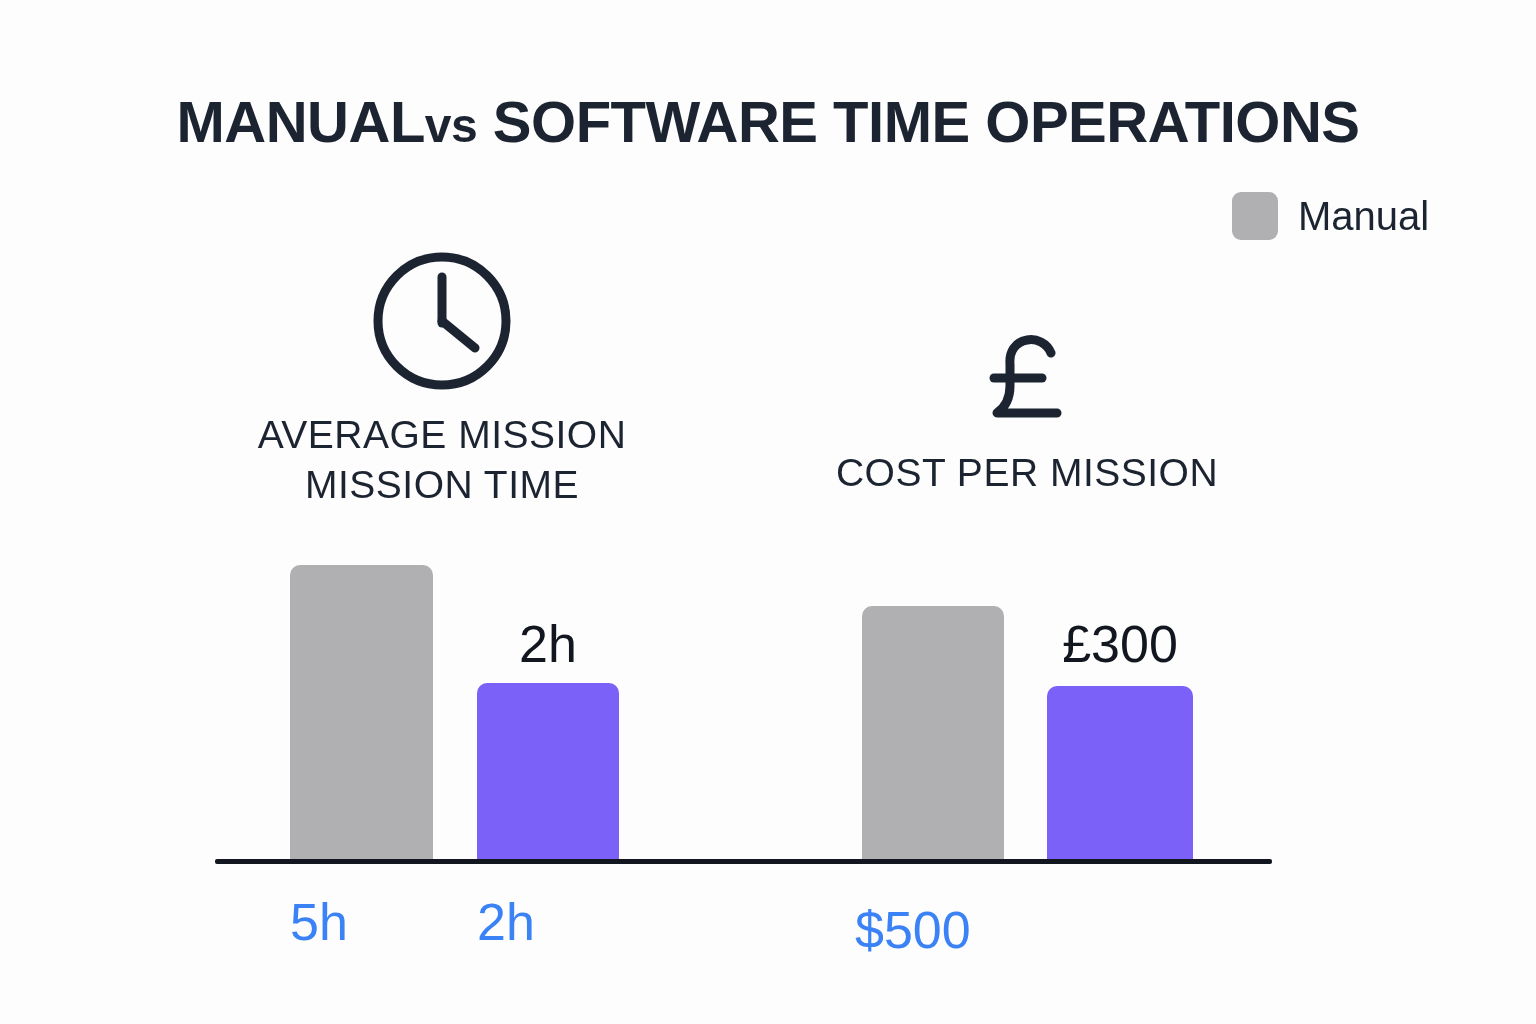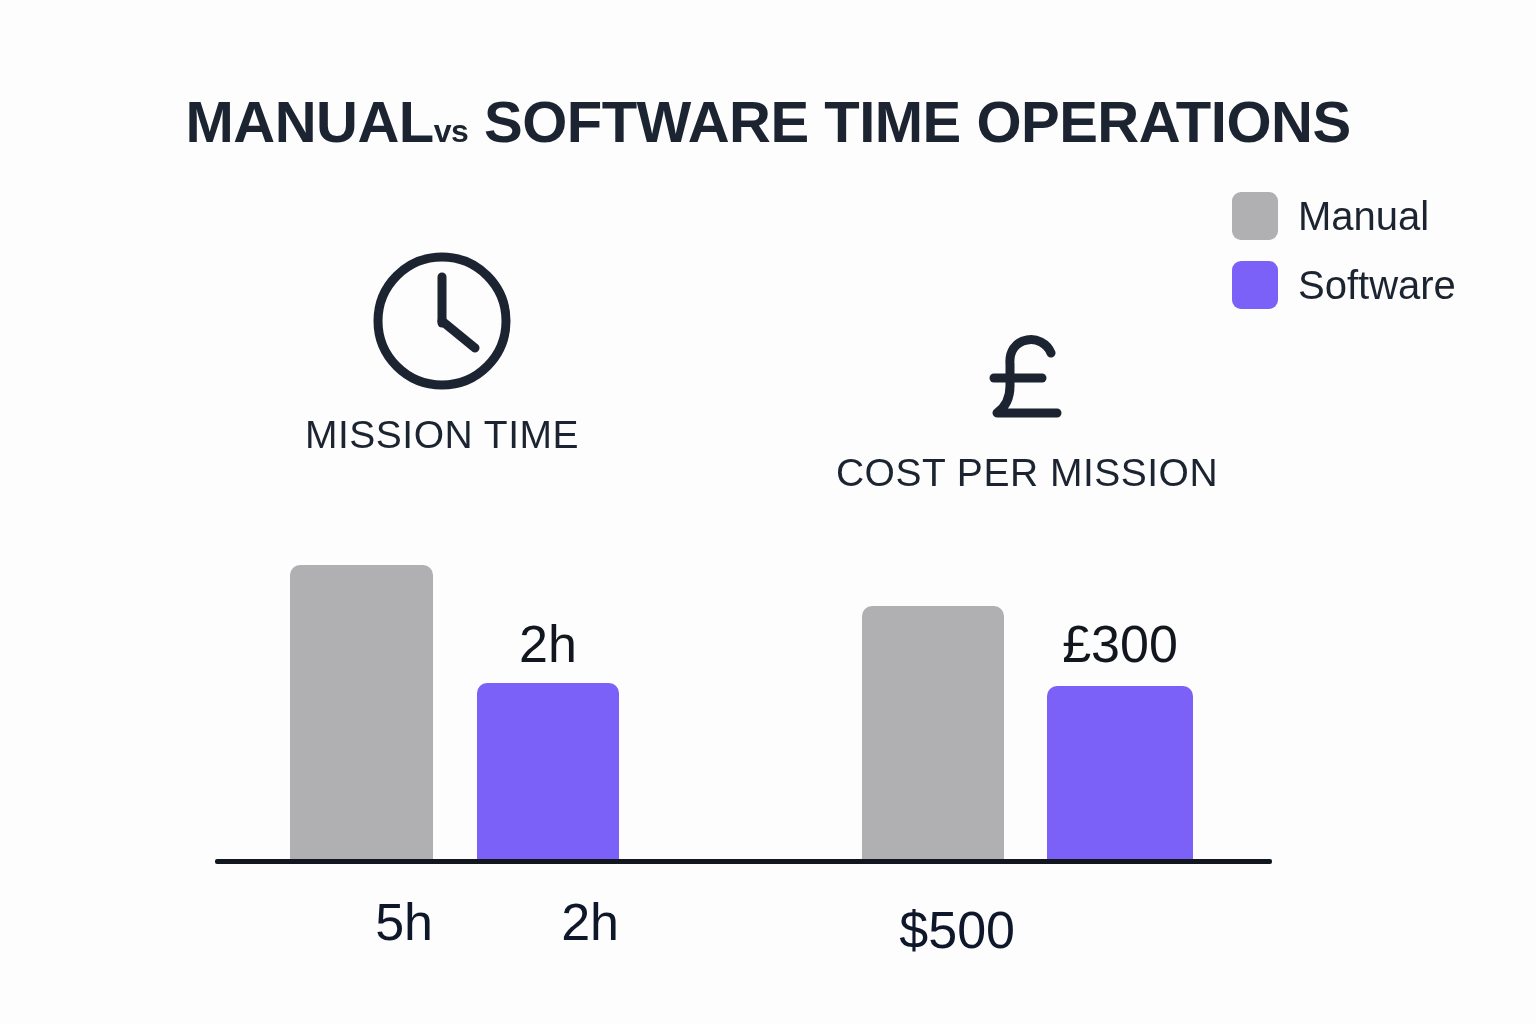--- a/index.html
+++ b/index.html
@@ -26,21 +26,21 @@
     top: 88px;
     width: 1536px;
     text-align: center;
     font-size: 58px;
     font-weight: 700;
     letter-spacing: -0.5px;
     color: #1b2430;
     white-space: nowrap;
   }
   #chart-title .vs-word {
-    font-size: 32px;
+    font-size: 48px;
     font-weight: 700;
     text-transform: lowercase;
   }
 
   
   #legend {
     position: absolute;
     left: 1232px;
     top: 192px;
     display: flex;
@@ -119,56 +119,53 @@
   .value-above {
     position: absolute;
     text-align: center;
     font-size: 52px;
     color: #11161f;
     line-height: 1;
     white-space: nowrap;
   }
   .value-below {
     position: absolute;
-    text-align: right;
+    text-align: left;
     font-size: 52px;
-    color: #0f172a;
+    color: #3b82f6;
     line-height: 1;
     white-space: nowrap;
   }
 </style>
 </head>
 <body>
 
 <div id="canvas">
 
   <div id="chart-title">
     <span>MANUAL</span><span class="vs-word">vs</span> <span>SOFTWARE TIME OPERATIONS</span>
   </div>
 
   <div id="legend">
     <div class="legend-row">
       <span class="legend-swatch" style="background:#b0b0b2;"></span>
       <span class="legend-label">Manual</span>
-    </div>
-    <div class="legend-row">
-      <span class="legend-swatch" style="background:#7b61f8;"></span>
-      <span class="legend-label">Software</span>
     </div>
   </div>
 
   <div class="metric-block" id="metric-block-time">
     <div class="metric-icon">
       <svg width="144" height="144" viewBox="0 0 144 144" aria-hidden="true">
         <circle cx="72" cy="72" r="64" fill="none" stroke="#1b2430" stroke-width="9"></circle>
         <line x1="72" y1="28" x2="72" y2="74" stroke="#1b2430" stroke-width="9" stroke-linecap="round"></line>
         <line x1="72" y1="72" x2="105" y2="99" stroke="#1b2430" stroke-width="9" stroke-linecap="round"></line>
       </svg>
     </div>
     <div class="metric-caption">
+      <div>AVERAGE MISSION</div>
       <div>MISSION TIME</div>
     </div>
   </div>
 
   <div class="metric-block" id="metric-block-cost">
     <div class="metric-icon">
       <svg width="100" height="100" viewBox="0 0 100 100" aria-hidden="true">
         <path d="M74 23 C70 13, 59 8, 50 10 C38 12, 32 22, 33 34 L33 56 C33 70, 27 78, 20 83 L80 83" fill="none" stroke="#1b2430" stroke-width="9" stroke-linecap="round" stroke-linejoin="round"></path>
         <line x1="17" y1="48" x2="65" y2="48" stroke="#1b2430" stroke-width="9" stroke-linecap="round"></line>
       </svg>

